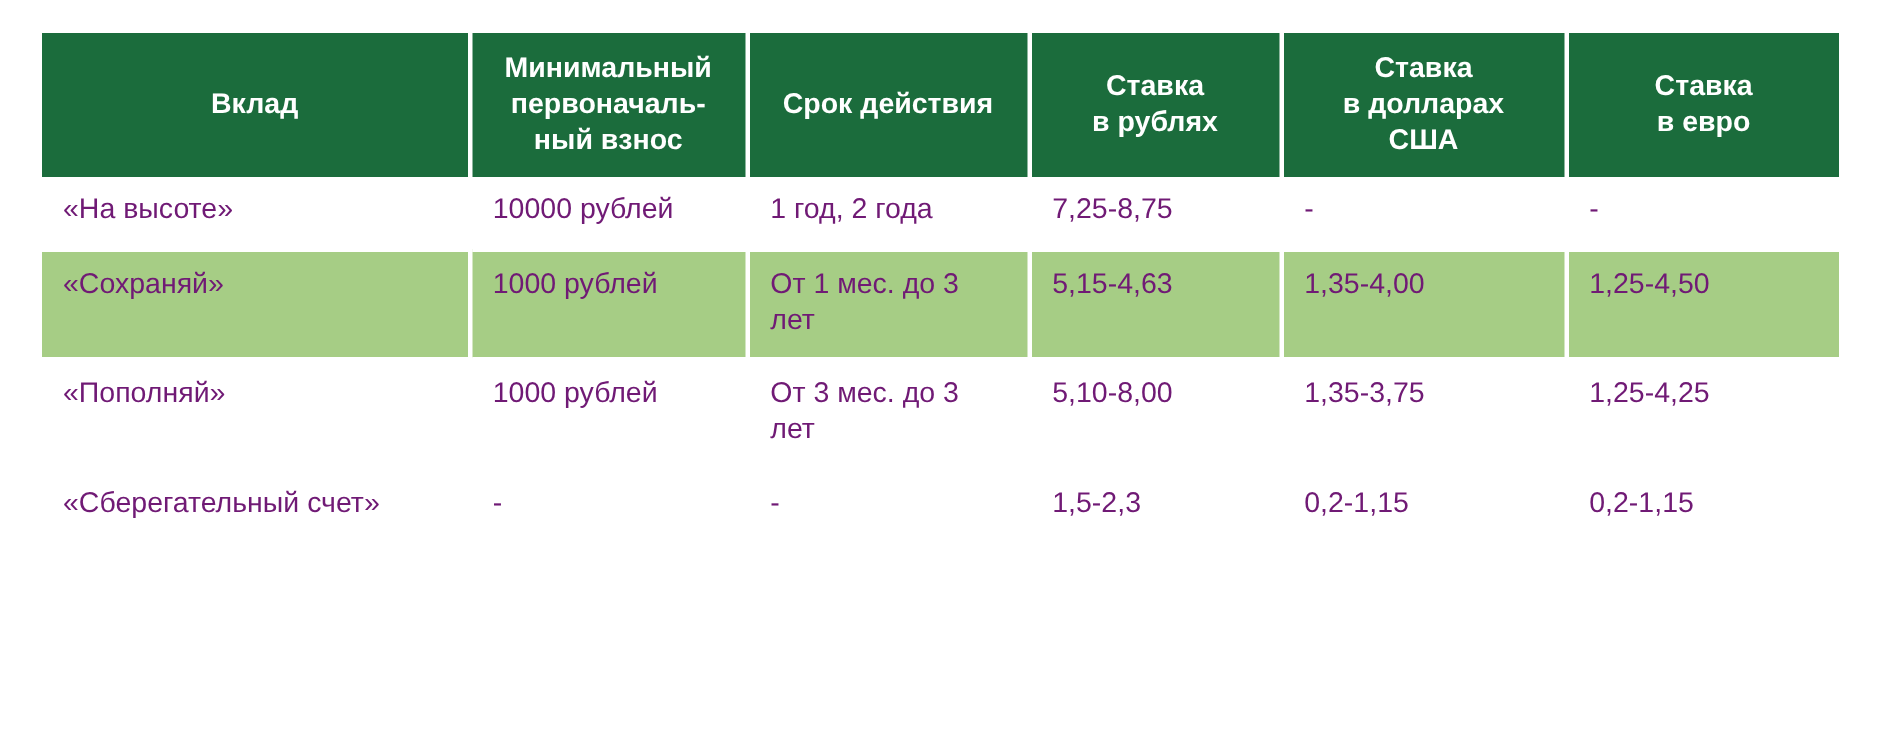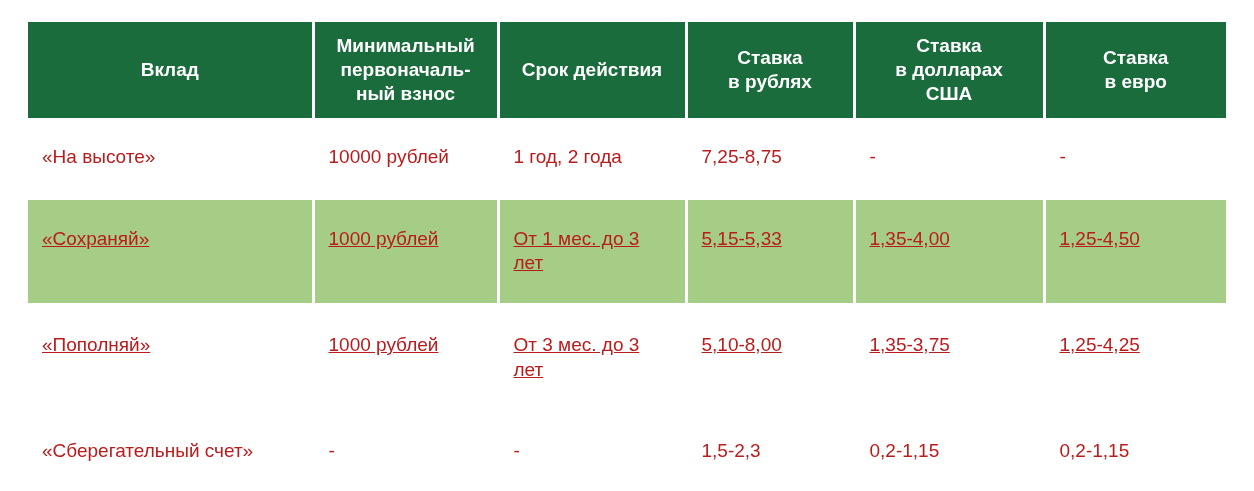--- a/index.html
+++ b/index.html
@@ -48,23 +48,23 @@
     padding: 10px 8px;
     height: 96px;
     line-height: 1.25;
     border-right: 3px solid #ffffff;
     box-sizing: border-box;
   }
   thead th:last-child { border-right: none; }
 
   tbody td {
     font-size: 19px;
-    color: #b91c1c;
+    color: #701a75;
     vertical-align: top;
-    padding: 27px 12px;
+    padding: 10px 12px;
     line-height: 1.3;
     border-right: 3px solid #ffffff;
     border-bottom: 3px solid #ffffff;
     box-sizing: border-box;
     background: #ffffff;
   }
   tbody td:last-child { border-right: none; }
   tbody tr:last-child td { border-bottom: none; }
 
   tbody tr.shaded td {
@@ -75,21 +75,21 @@
   }
   tbody td.col-name {
     text-align: left;
     padding-left: 14px;
   }
   tbody td.col-val {
     text-align: left;
     padding-left: 14px;
   }
   .row-h-normal td { height: 48px; }
-  .row-h-tall td { height: 73px; text-decoration: underline; }
+  .row-h-tall td { height: 73px; }
 
   
   .table-wrap::after {
     content: "";
     position: absolute;
     left: 0; top: 0; right: 0; bottom: 0;
     pointer-events: none;
   }
 </style>
 </head>
@@ -142,21 +142,21 @@
           <td class="col-val">1 год, 2 года</td>
           <td class="col-val">7,25-8,75</td>
           <td class="col-val">-</td>
           <td class="col-val">-</td>
         </tr>
 
         <tr class="shaded row-h-tall">
           <td class="col-name">«Сохраняй»</td>
           <td class="col-val">1000 рублей</td>
           <td class="col-val">От 1 мес. до 3 лет</td>
-          <td class="col-val">5,15-5,33</td>
+          <td class="col-val">5,15-4,63</td>
           <td class="col-val">1,35-4,00</td>
           <td class="col-val">1,25-4,50</td>
         </tr>
 
         <tr class="plain row-h-tall">
           <td class="col-name">«Пополняй»</td>
           <td class="col-val">1000 рублей</td>
           <td class="col-val">От 3 мес. до 3 лет</td>
           <td class="col-val">5,10-8,00</td>
           <td class="col-val">1,35-3,75</td>

